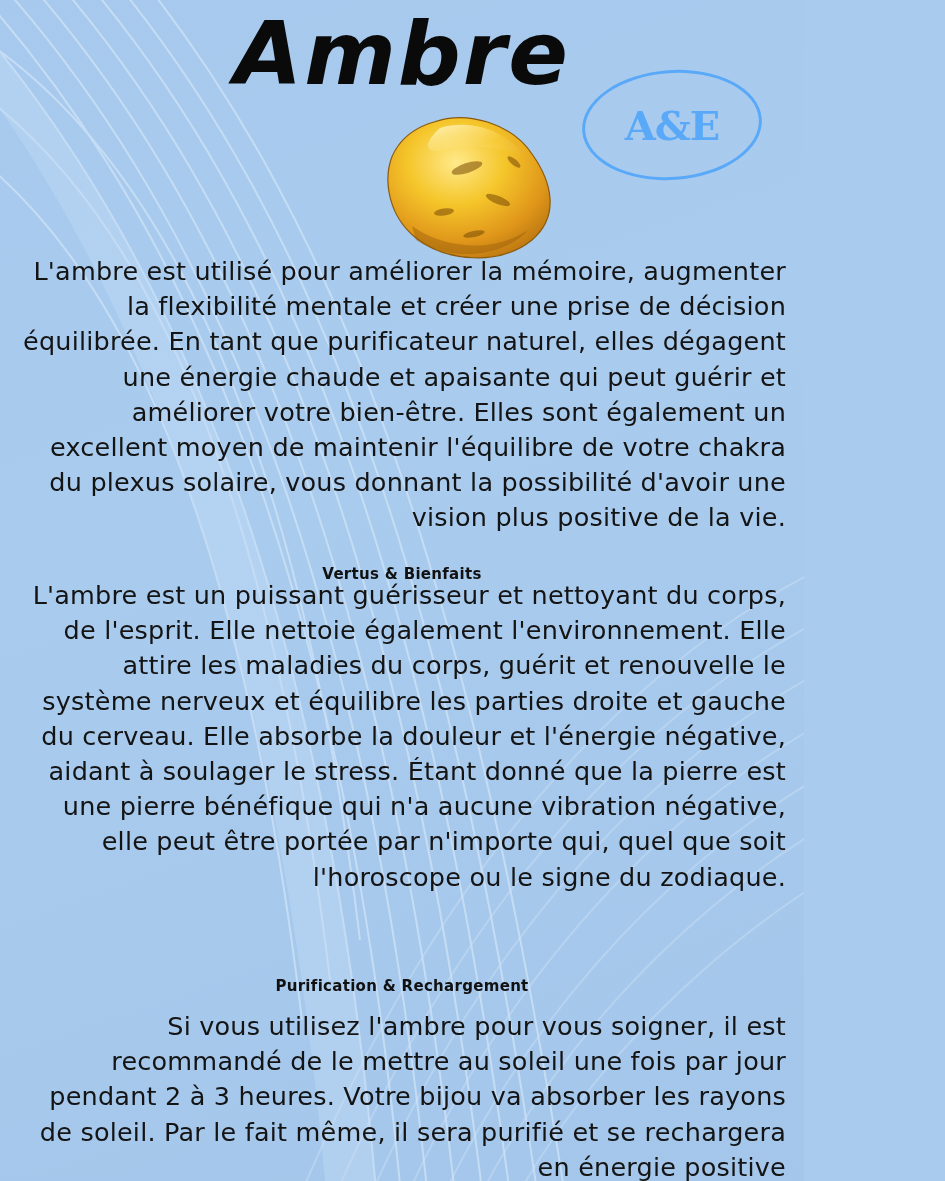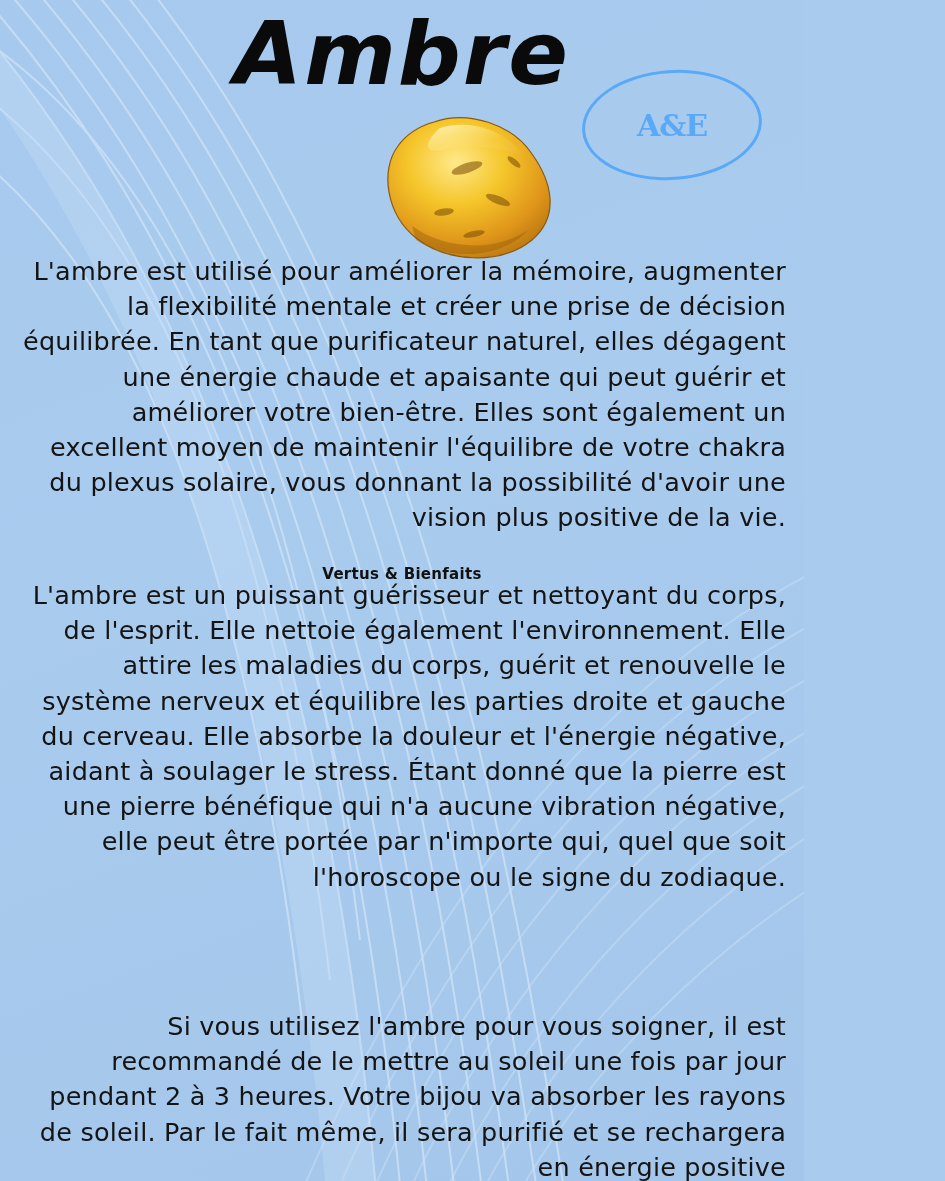--- a/index.html
+++ b/index.html
@@ -68,21 +68,21 @@
     transform: rotate(-4deg);
   }
   .logo-text {
     position: absolute;
     inset: 0;
     display: flex;
     align-items: center;
     justify-content: center;
     font-family: "DejaVu Serif", serif;
     font-weight: bold;
-    font-size: 30px;
+    font-size: 40px;
     color: #5aa9f8;
     letter-spacing: -1px;
   }
   .stone-wrap {
     position: absolute;
     top: 108px;
     left: 372px;
     width: 200px;
     height: 160px;
   }
@@ -185,15 +185,16 @@
       </g>
       <path d="M40 118 C 70 140, 120 146, 156 122 C 132 150, 76 154, 44 132 Z" fill="#9b5f0b" opacity=".45"></path>
     </svg>
   </div>
 
   <div class="body-text" id="intro-paragraph">L'ambre est utilisé pour améliorer la mémoire, augmenter la flexibilité mentale et créer une prise de décision équilibrée. En tant que purificateur naturel, elles dégagent une énergie chaude et apaisante qui peut guérir et améliorer votre bien-être. Elles sont également un excellent moyen de maintenir l'équilibre de votre chakra du plexus solaire, vous donnant la possibilité d'avoir une vision plus positive de la vie.</div>
 
   <div class="section-heading" id="vertus-heading">Vertus &amp; Bienfaits</div>
   <div class="body-text" id="vertus-paragraph">L'ambre est un puissant guérisseur et nettoyant du corps, de l'esprit. Elle nettoie également l'environnement. Elle attire les maladies du corps, guérit et renouvelle le système nerveux et équilibre les parties droite et gauche du cerveau. Elle absorbe la douleur et l'énergie négative, aidant à soulager le stress. Étant donné que la pierre est une pierre bénéfique qui n'a aucune vibration négative, elle peut être portée par n'importe qui, quel que soit l'horoscope ou le signe du zodiaque.</div>
 
+  <div class="section-heading" id="purification-heading">Purification &amp; Rechargement</div>
   <div class="body-text" id="purification-paragraph">Si vous utilisez l'ambre pour vous soigner, il est recommandé de le mettre au soleil une fois par jour pendant 2 à 3 heures. Votre bijou va absorber les rayons de soleil. Par le fait même, il sera purifié et se rechargera en énergie positive</div>
 
 </div>
 
 </body></html>

